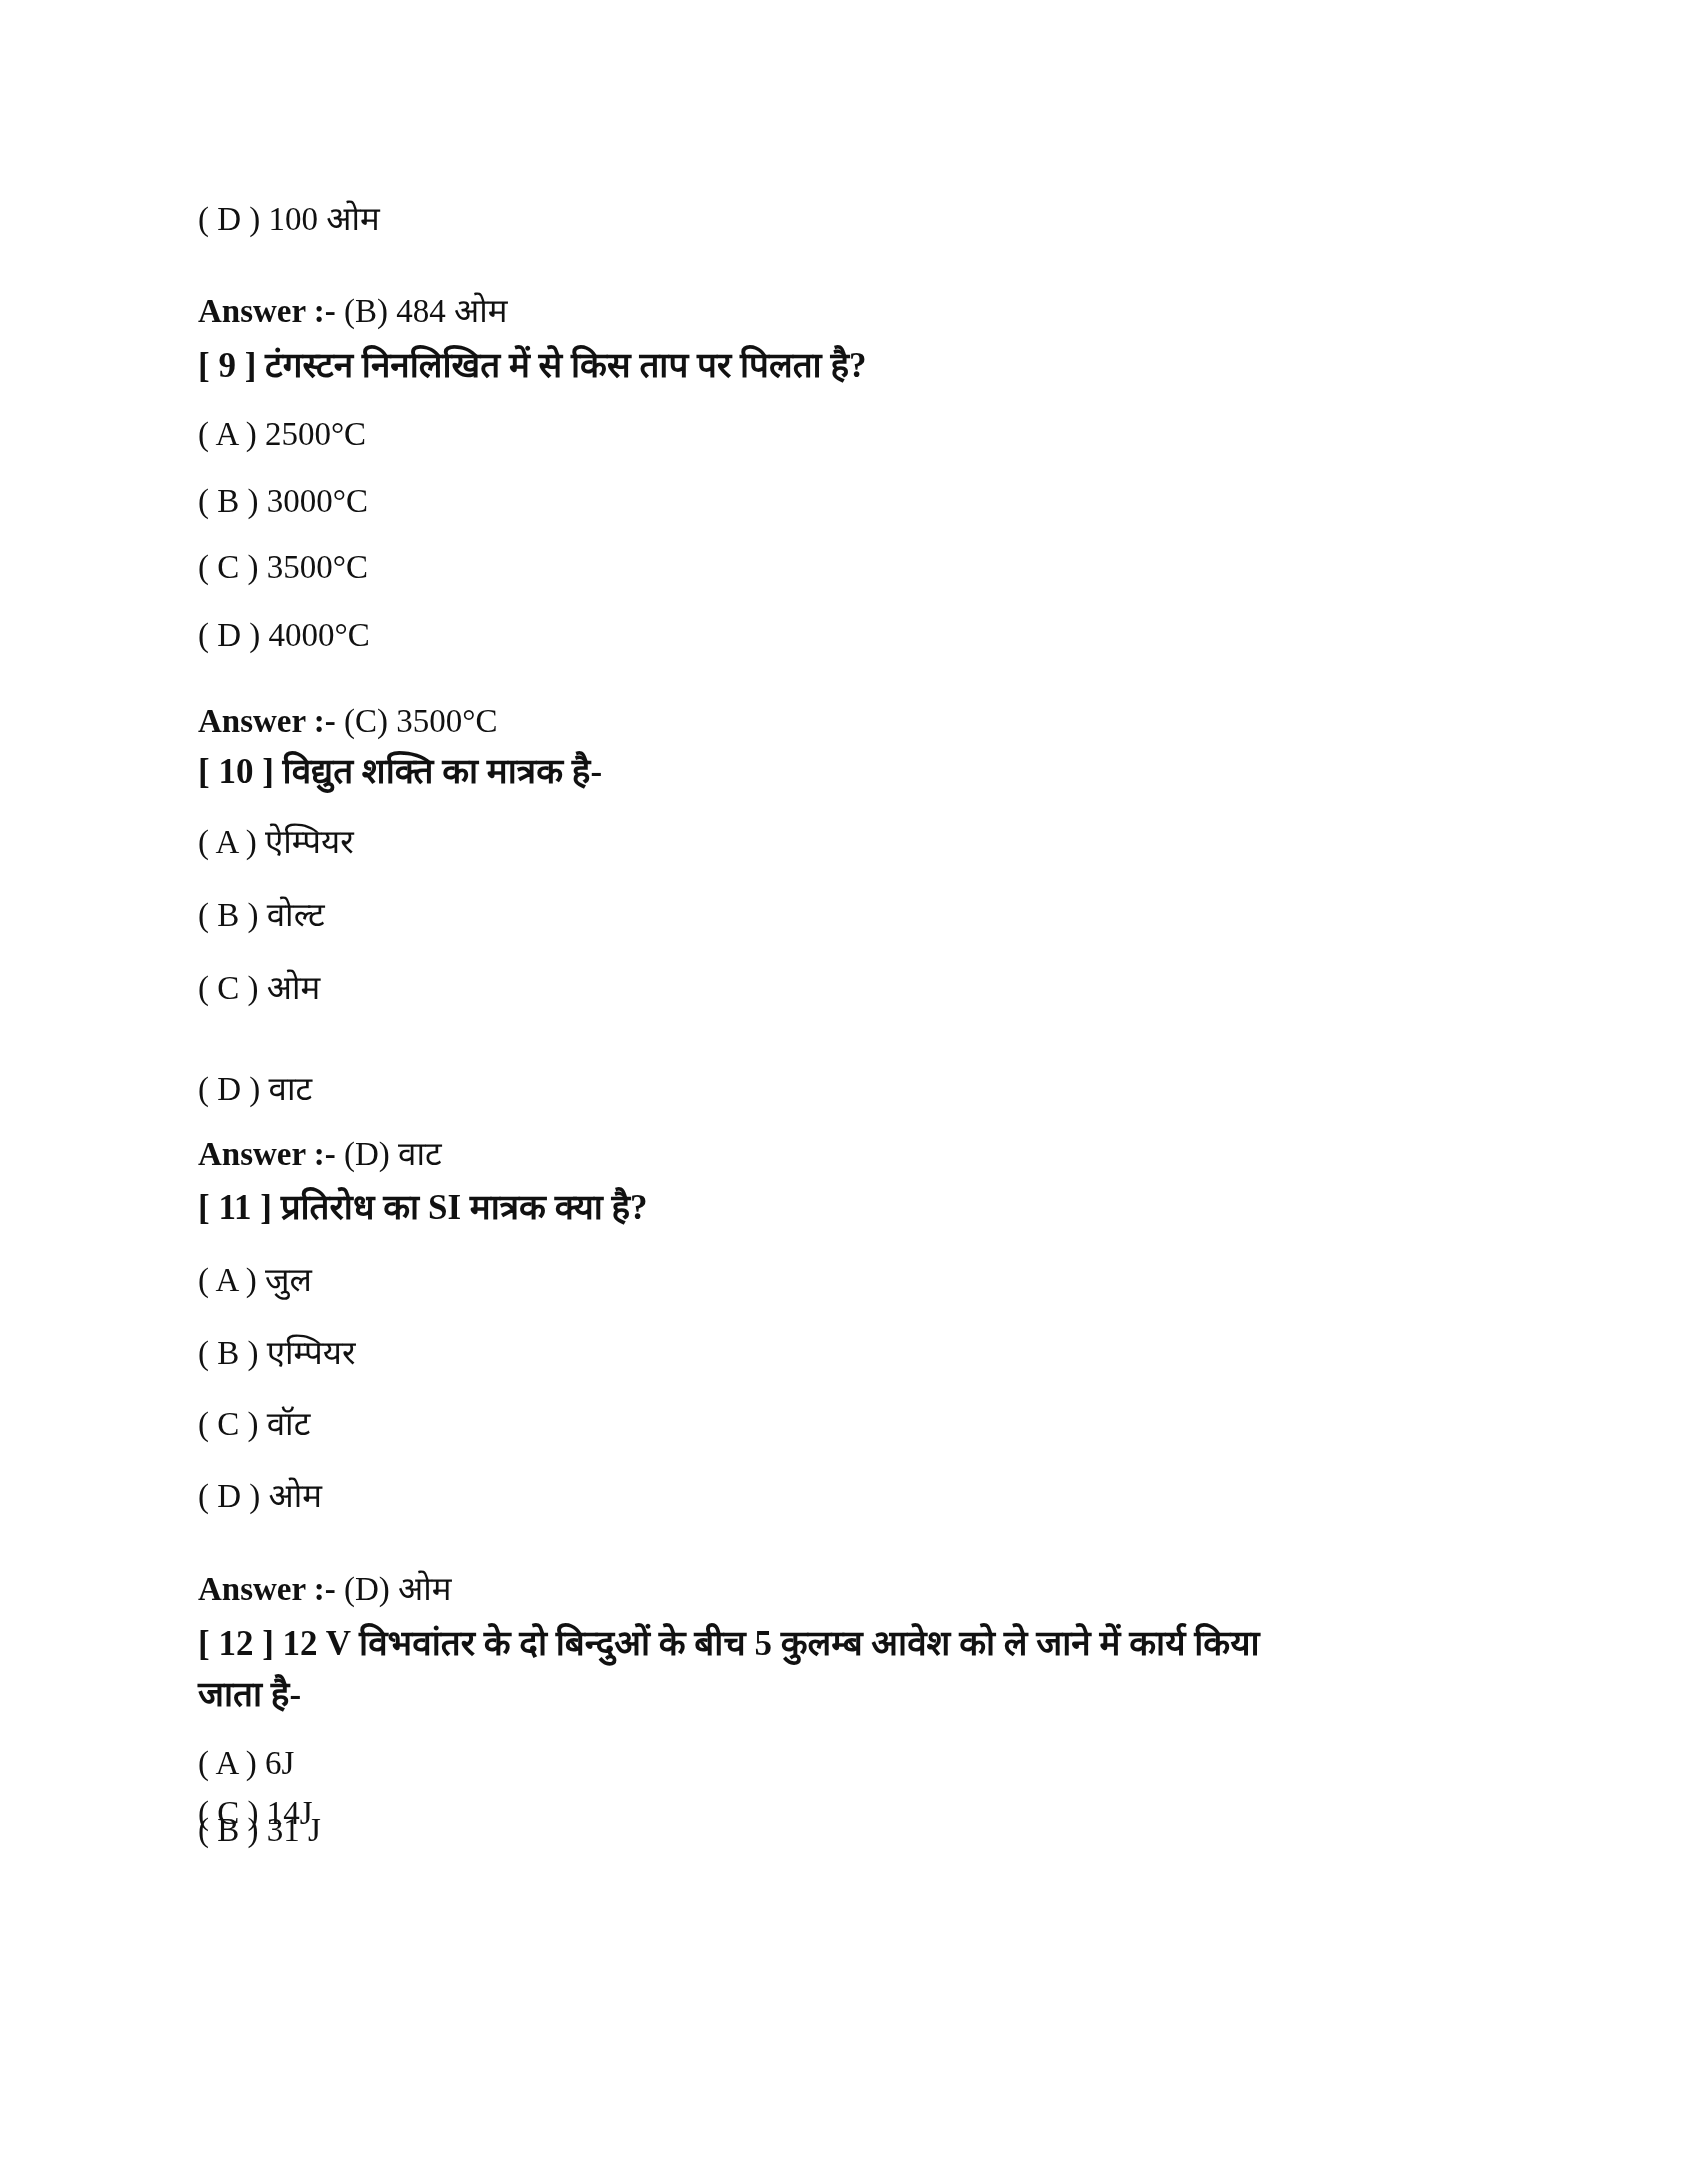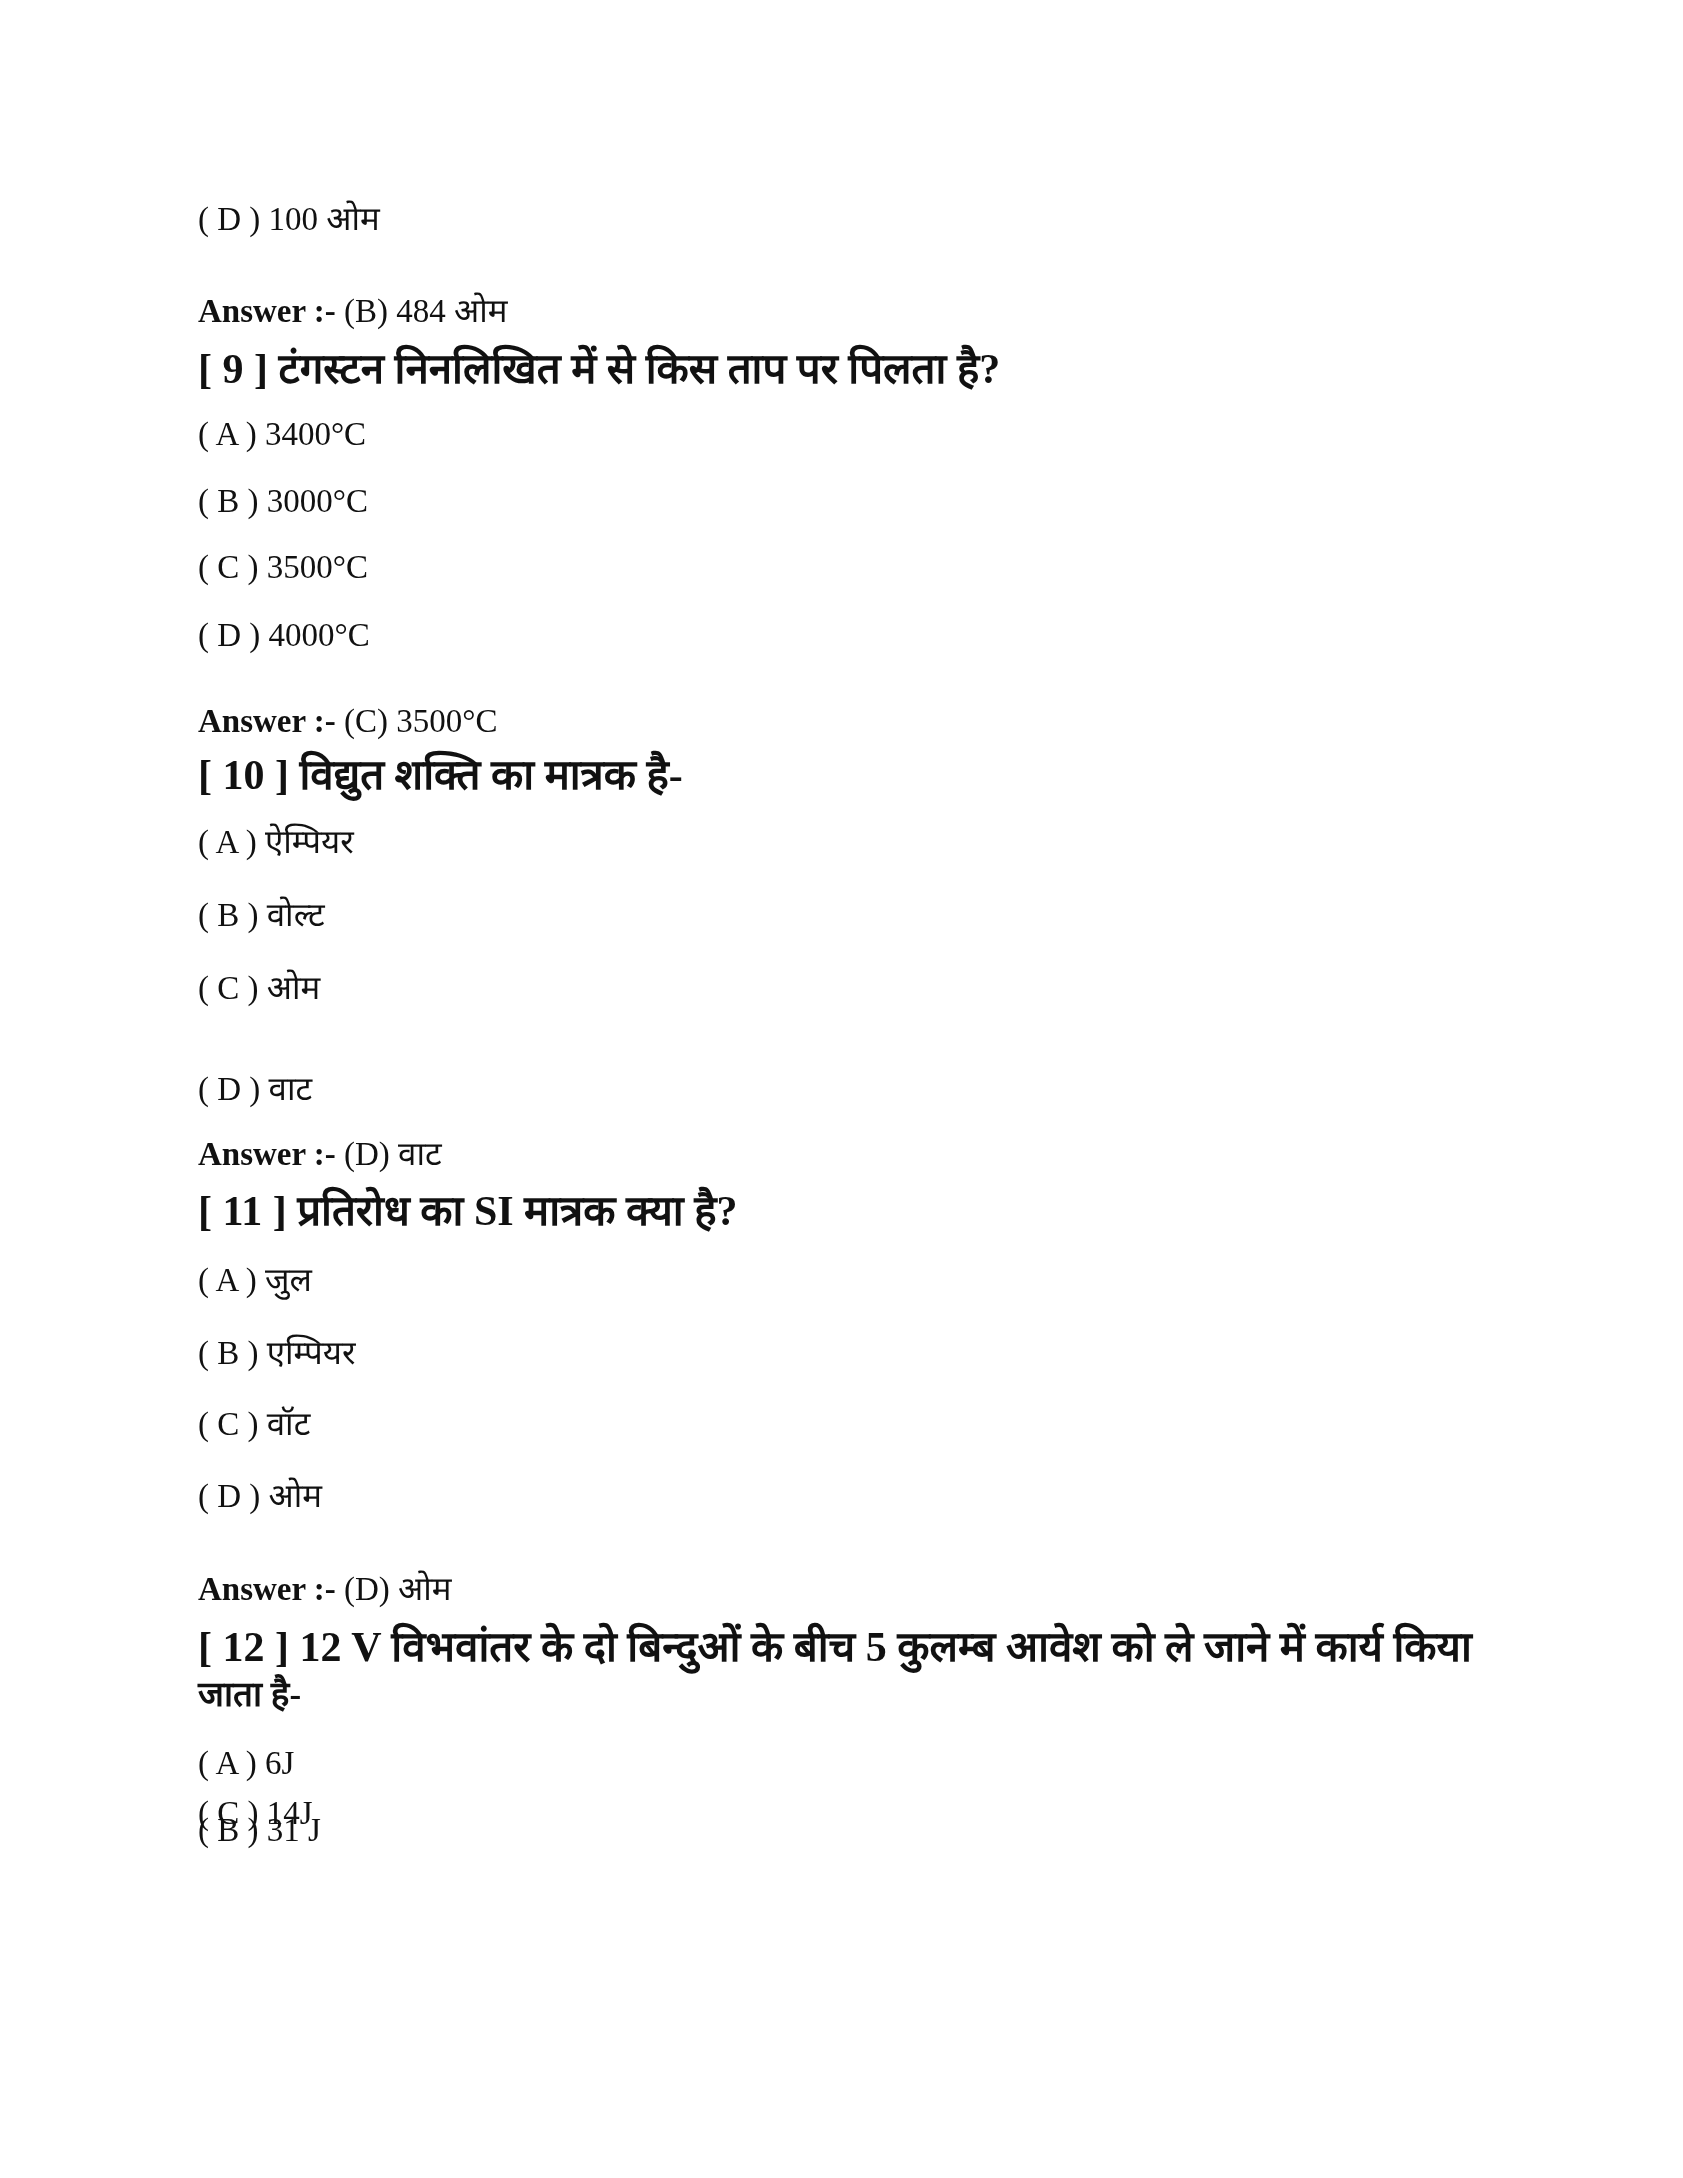--- a/index.html
+++ b/index.html
@@ -2,32 +2,32 @@
 <html><head>
 <meta charset="utf-8">
 <style>
   html, body { margin: 0; padding: 0; background: #ffffff; }
   body { width: 1683px; height: 2178px; position: relative; overflow: hidden;
          font-family: "Liberation Serif", "DejaVu Serif", serif; color: #111; }
   .line { position: absolute; left: 198px; white-space: nowrap; line-height: 1; }
   .opt { font-size: 33px; }
   .ans { font-size: 33px; margin-top: 20px; }
   .ans .lbl { font-weight: bold; }
-  .q { font-size: 42px; font-weight: bold; }
+  .q { font-size: 35px; font-weight: bold; }
   .q2 { font-size: 35px; font-weight: bold; }
 </style>
 </head>
 <body>
 
 <div id="doc">
   <div class="line opt" style="top:203px">( D ) 100 ओम</div>
   <div class="line ans" style="top:275px"><span class="lbl">Answer :-</span><span> (B) 484 ओम</span></div>
 
   <div class="line q" style="top:348px">[ 9 ] टंगस्टन निनलिखित में से किस ताप पर पिलता है?</div>
-  <div class="line opt" style="top:418px">( A ) 3400°C</div>
+  <div class="line opt" style="top:418px">( A ) 2500°C</div>
   <div class="line opt" style="top:485px">( B ) 3000°C</div>
   <div class="line opt" style="top:551px">( C ) 3500°C</div>
   <div class="line opt" style="top:619px">( D ) 4000°C</div>
   <div class="line ans" style="top:685px"><span class="lbl">Answer :-</span><span> (C) 3500°C</span></div>
 
   <div class="line q" style="top:754px">[ 10 ] विद्युत शक्ति का मात्रक है-</div>
   <div class="line opt" style="top:826px">( A ) ऐम्पियर</div>
   <div class="line opt" style="top:899px">( B ) वोल्ट</div>
   <div class="line opt" style="top:972px">( C ) ओम</div>
   <div class="line opt" style="top:1073px">( D ) वाट</div>

